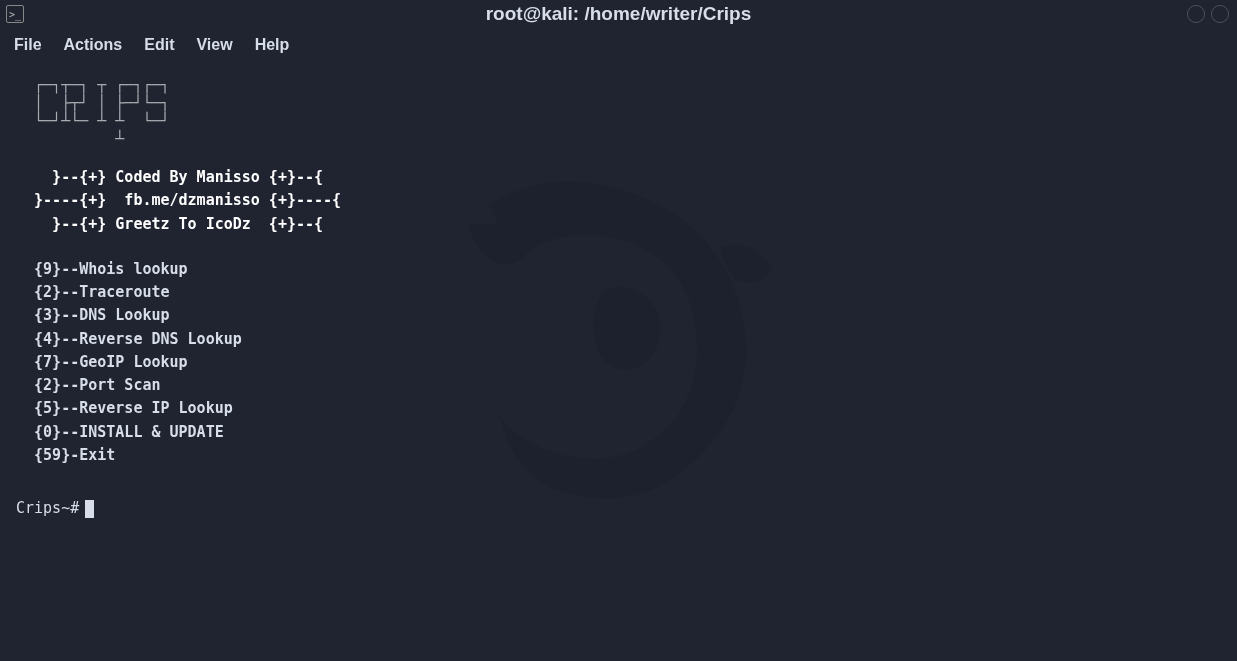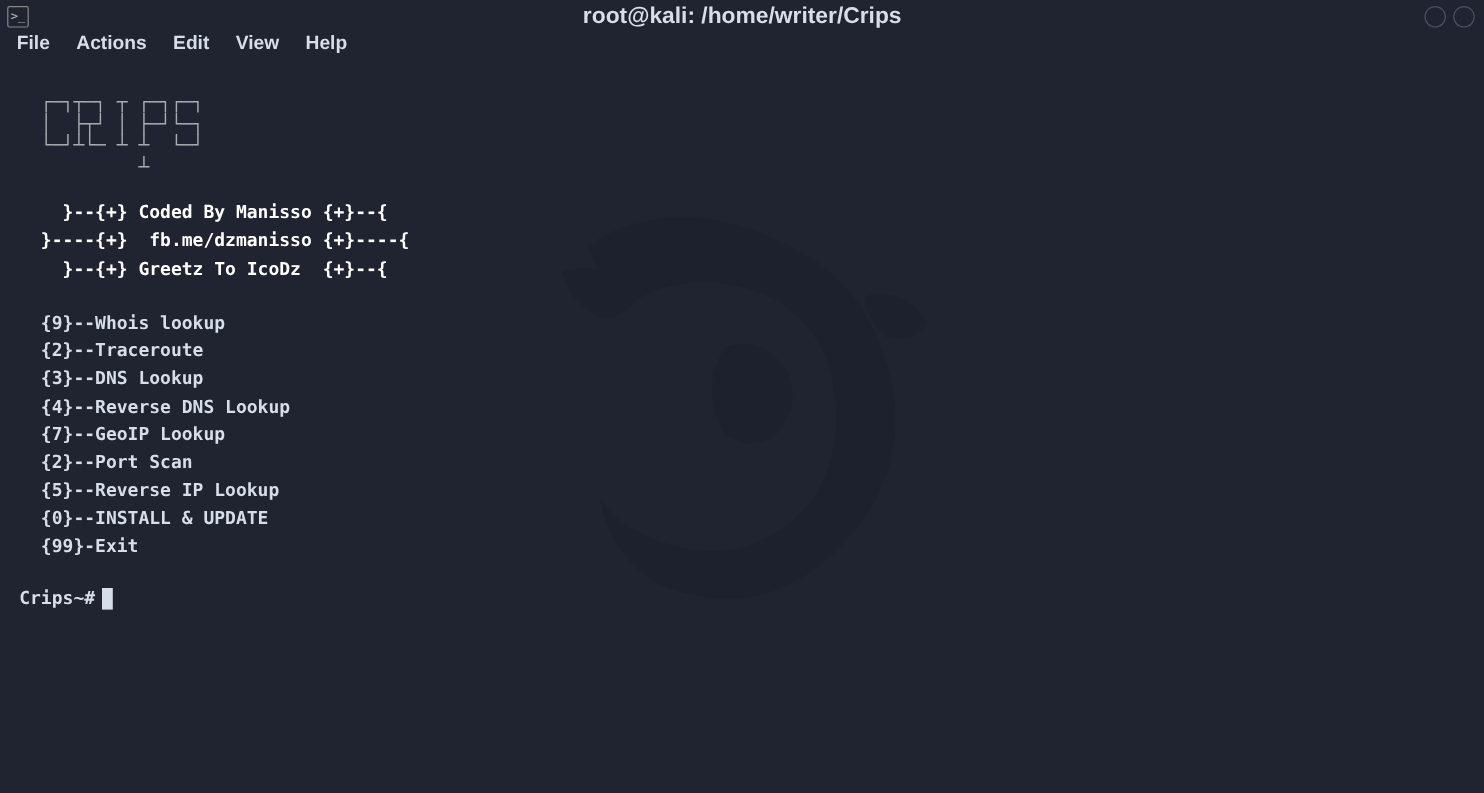--- a/index.html
+++ b/index.html
@@ -54,21 +54,21 @@
     .window-control {
       width: 18px;
       height: 18px;
       border-radius: 50%;
       border: 1.5px solid #4a5060;
       background: transparent;
     }
     .menubar {
       height: 34px;
       display: flex;
-      align-items: flex-start;
+      align-items: center;
       padding: 0 14px;
       gap: 22px;
       font-family: sans-serif;
       font-size: 16px;
       font-weight: 600;
       color: #d8dee9;
     }
     .menubar-item {
       cursor: pointer;
     }
@@ -104,23 +104,23 @@
     .spacer {
       height: 22px;
     }
     .menu-option {
       color: #d8dee9;
       font-weight: 700;
       white-space: pre;
       line-height: 1.55;
     }
     .prompt-line {
-      margin-top: 20px;
+      margin-top: 30px;
       color: #d8dee9;
-      font-weight: 700;
+      font-weight: 400;
       display: flex;
       align-items: center;
     }
     .cursor {
       display: inline-block;
       width: 9px;
       height: 18px;
       background: #d8dee9;
       margin-left: 6px;
     }
@@ -164,19 +164,19 @@
   <div class="spacer"></div>
 
   <div class="menu-option">  {9}--Whois lookup</div>
   <div class="menu-option">  {2}--Traceroute</div>
   <div class="menu-option">  {3}--DNS Lookup</div>
   <div class="menu-option">  {4}--Reverse DNS Lookup</div>
   <div class="menu-option">  {7}--GeoIP Lookup</div>
   <div class="menu-option">  {2}--Port Scan</div>
   <div class="menu-option">  {5}--Reverse IP Lookup</div>
   <div class="menu-option">  {0}--INSTALL &amp; UPDATE</div>
-  <div class="menu-option">  {99}-Exit</div>
+  <div class="menu-option">  {59}-Exit</div>
 
   <div class="prompt-line">
     <span>Crips~#</span>
     <span class="cursor"></span>
   </div>
 </div>
 
 </body></html>

